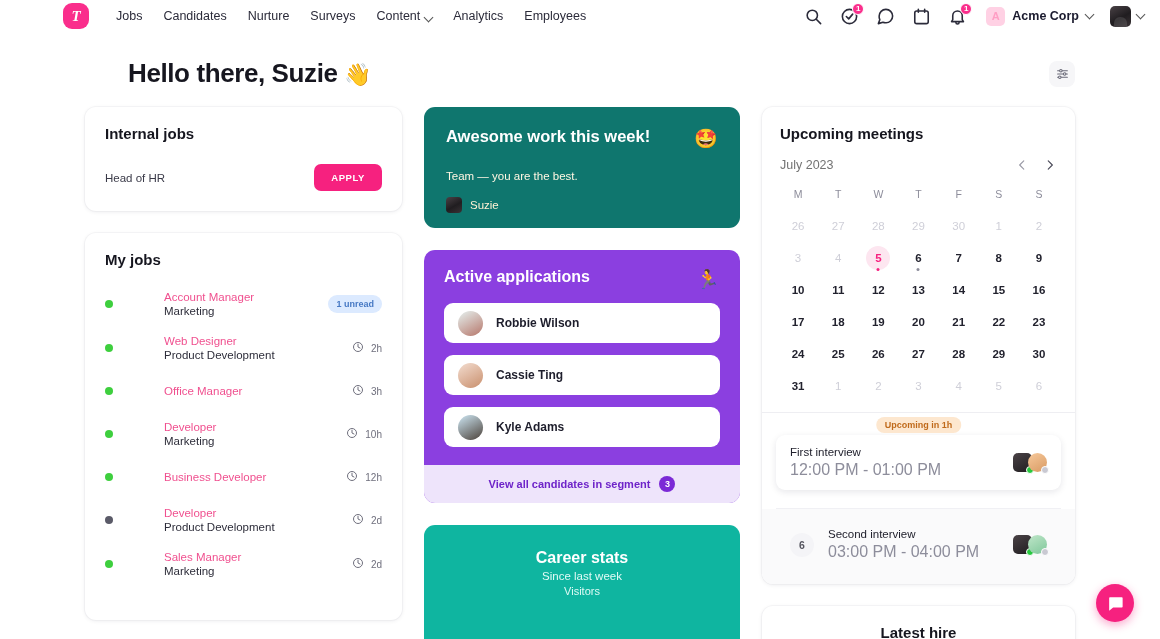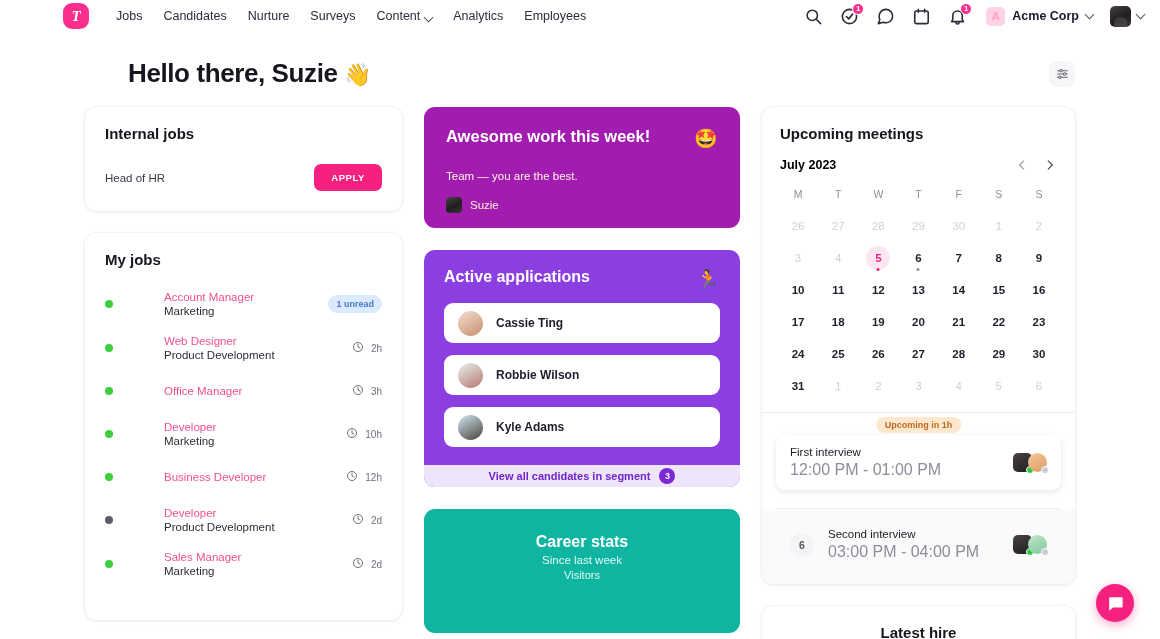--- a/index.html
+++ b/index.html
@@ -165,21 +165,21 @@
     background: #dceaff;
     color: #4779c4;
     font-size: 9px;
     font-weight: bold;
     padding: 4px 8px;
     border-radius: 9px;
   }
 
   
   .yellow-card {
-    background: #a21caf;
+    background: #0f766e;
     border-radius: 11px;
     padding: 20px 22px 22px;
     color: #fff;
     height: 121px;
   }
   .yellow-head { display: flex; align-items: flex-start; }
   .yellow-title { font-size: 16.5px; font-weight: bold; }
   .yellow-emoji { margin-left: auto; font-size: 19px; }
   .yellow-sub { font-size: 11.5px; margin-top: 20px; color: #fff7e3; }
   .yellow-author { display: flex; align-items: center; gap: 8px; margin-top: 15px; }
@@ -206,21 +206,21 @@
     margin-top: 12px;
     display: flex; align-items: center;
     padding: 0 14px;
     gap: 13px;
     cursor: pointer;
   }
   .cand-avatar { width: 25px; height: 25px; border-radius: 50%; flex: 0 0 auto; }
   .cand-name { font-size: 12px; font-weight: bold; color: #1e1e2c; }
   .purple-footer {
     background: #eee4fb;
-    height: 22px;
+    height: 38px;
     display: flex; align-items: center; justify-content: center;
     gap: 9px;
     cursor: pointer;
   }
   .purple-footer-text { font-size: 11px; font-weight: bold; color: #6e24c9; }
   .purple-count {
     width: 16px; height: 16px; border-radius: 50%;
     background: #7b29d6; color: #fff;
     font-size: 9px; font-weight: bold;
     display: flex; align-items: center; justify-content: center;
@@ -240,21 +240,21 @@
   .teal-num { font-size: 37px; font-weight: bold; margin-top: 13px; letter-spacing: -1px; }
   .teal-label { font-size: 11px; margin-top: 3px; color: #ddfaf4; }
 
   
   .meet-card { overflow: hidden; }
   .meet-head { padding: 18px 18px 0; }
   .month-row {
     display: flex; align-items: center;
     margin-top: 16px;
   }
-  .month { font-size: 12.5px; font-weight: bold; color: #000000; }
+  .month { font-size: 12.5px; font-weight: normal; color: #737373; }
   .month-nav { margin-left: auto; display: flex; gap: 14px; }
   .arrow { width: 14px; height: 14px; cursor: pointer; }
   .cal { padding: 10px 16px 6px; }
   .cal-grid {
     display: grid;
     grid-template-columns: repeat(7, 1fr);
     row-gap: 0;
   }
   .cal-wd {
     text-align: center;
@@ -581,26 +581,26 @@
       </div>
 
       <div class="purple-card">
         <div class="purple-inner">
           <div class="purple-head">
             <div class="purple-title">Active applications</div>
             <div class="purple-emoji">🏃</div>
           </div>
           <div id="cand-list">
               <div class="cand-row">
+                <span class="cand-avatar" style="background:linear-gradient(150deg,#e6f2f0,#b6766a)"></span>
+                <span class="cand-name">Robbie Wilson</span>
+              </div>
+              <div class="cand-row">
                 <span class="cand-avatar" style="background:linear-gradient(150deg,#f3ddd0,#c98f6d)"></span>
                 <span class="cand-name">Cassie Ting</span>
-              </div>
-              <div class="cand-row">
-                <span class="cand-avatar" style="background:linear-gradient(150deg,#e6f2f0,#b6766a)"></span>
-                <span class="cand-name">Robbie Wilson</span>
               </div>
               <div class="cand-row">
                 <span class="cand-avatar" style="background:linear-gradient(150deg,#cfe8f5,#4a4038)"></span>
                 <span class="cand-name">Kyle Adams</span>
               </div>
             </div>
         </div>
         <div class="purple-footer">
           <span class="purple-footer-text">View all candidates in segment</span>
           <span class="purple-count">3</span>

